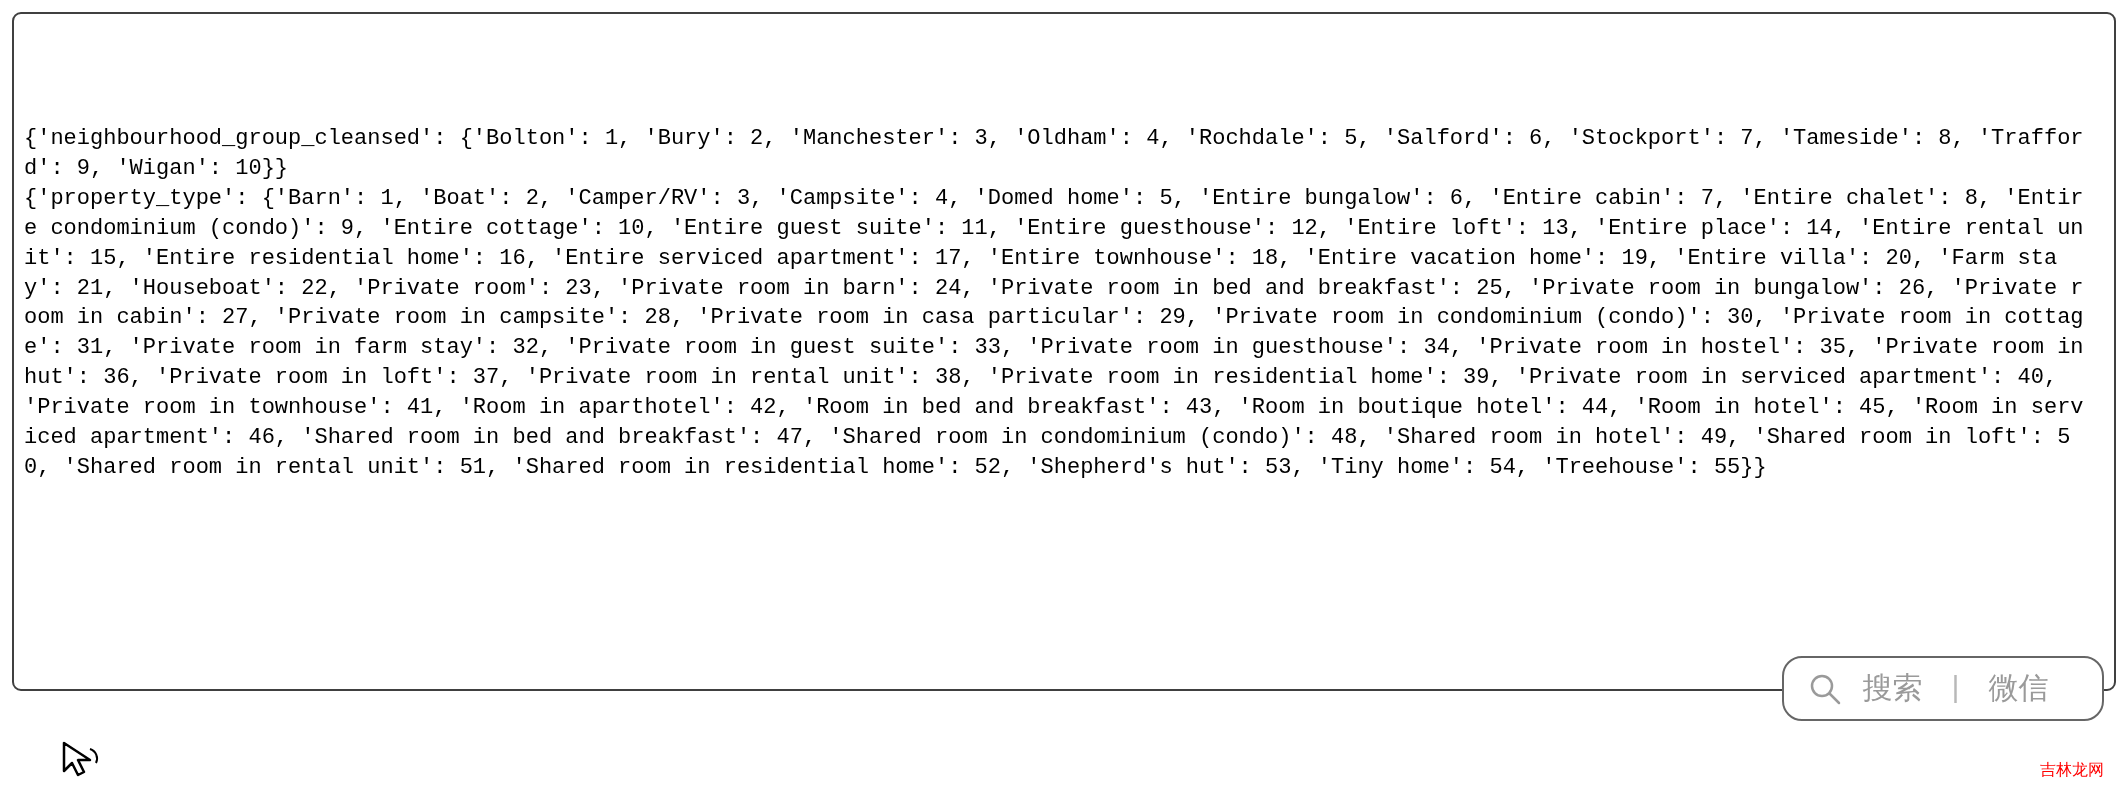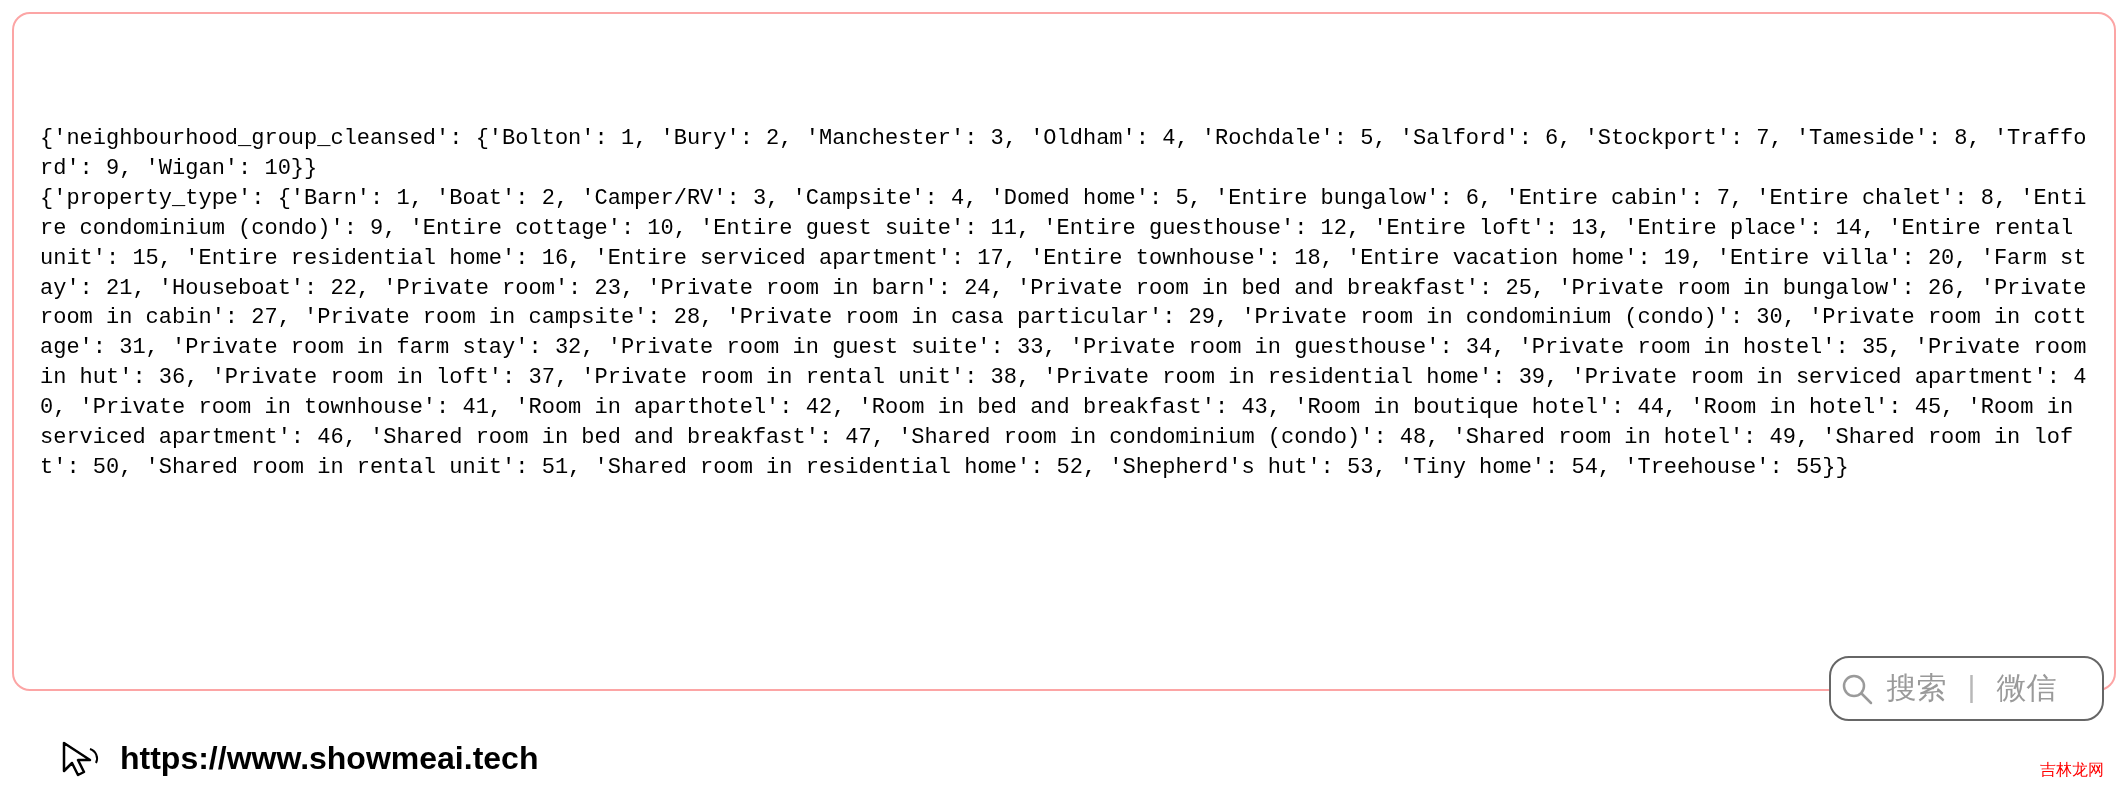--- a/index.html
+++ b/index.html
@@ -9,42 +9,42 @@
       height: 811px;
       position: relative;
       font-family: "Courier New", Courier, monospace;
     }
     .outer-frame {
       position: absolute;
       left: 12px;
       top: 12px;
       right: 12px;
       bottom: 120px;
-      border: 2px solid #fca5a5;
-      border-radius: 18px;
-      padding: 110px 18px 30px 26px;
+      border: 2px solid #404040;
+      border-radius: 9px;
+      padding: 110px 18px 30px 10px;
     }
     .mono-block {
       font-family: "Courier New", Courier, monospace;
       font-size: 22px;
       line-height: 1.36;
       color: #000;
       white-space: pre-wrap;
       word-break: break-all;
     }
     .search-pill {
       position: absolute;
       right: 24px;
       bottom: 90px;
       border: 2px solid #666;
       border-radius: 20px;
-      padding: 10px 24px 10px 9px;
+      padding: 10px 24px 10px 24px;
       display: flex;
       align-items: center;
-      gap: 12px;
+      gap: 20px;
       background: #fff;
     }
     .search-pill .mag {
       width: 34px; height: 34px; position: relative;
     }
     .search-pill .mag svg { width: 34px; height: 34px; }
     .search-pill .gray { color: #9a9a9a; font-family: "PingFang SC","Microsoft YaHei",sans-serif; font-size: 30px; }
     .search-pill .sep { color: #b8b8b8; font-size: 30px; margin: 0 4px; }
     .search-pill .bold { font-family: "PingFang SC","Microsoft YaHei",sans-serif; font-weight: 800; font-size: 30px; color: #000; letter-spacing: 1px;}
     .footer-link {
@@ -92,16 +92,15 @@
   <span>&nbsp;</span>
 </div>
 
 <div class="footer-link">
   <span class="cursor">
     <svg viewBox="0 0 46 46">
       <path d="M8 8 L8 36 L16 28 L22 40 L28 37 L22 25 L34 25 Z" fill="none" stroke="#000" stroke-width="2.5" stroke-linejoin="round"></path>
       <path d="M34 14 A10 10 0 0 1 40 28" fill="none" stroke="#000" stroke-width="2"></path>
     </svg>
   </span>
-  <span class="url">https://www.showmeai.tech</span>
 </div>
 
 <div class="brand-mark">吉林龙网</div>
 
 </body></html>

